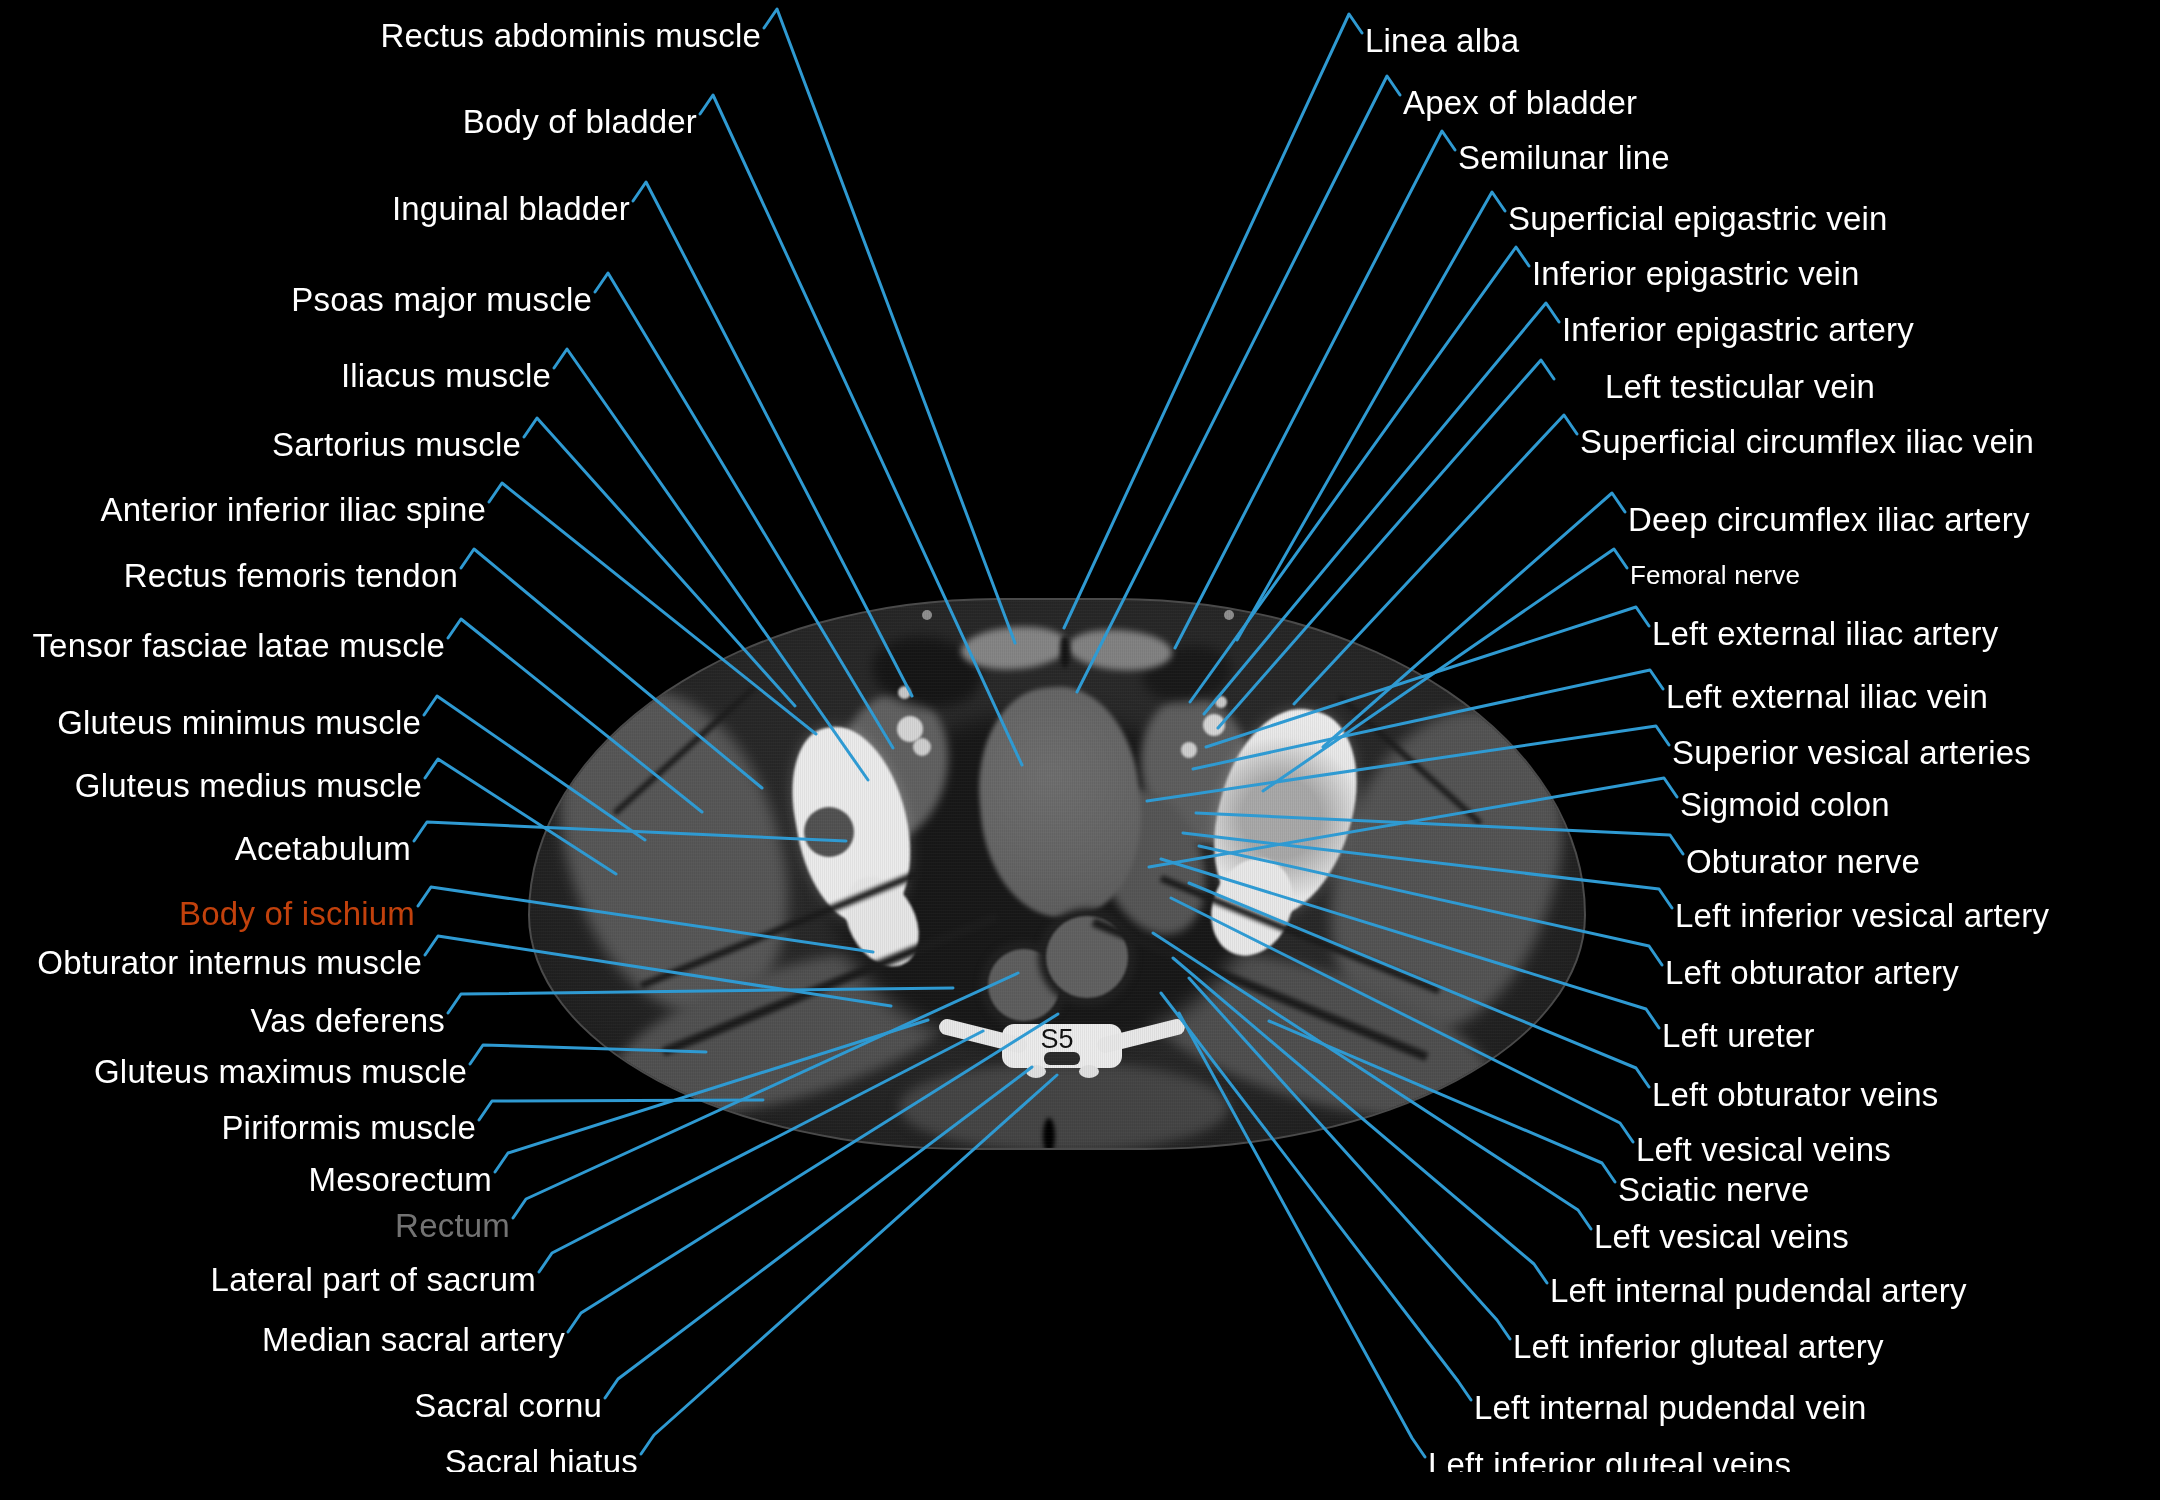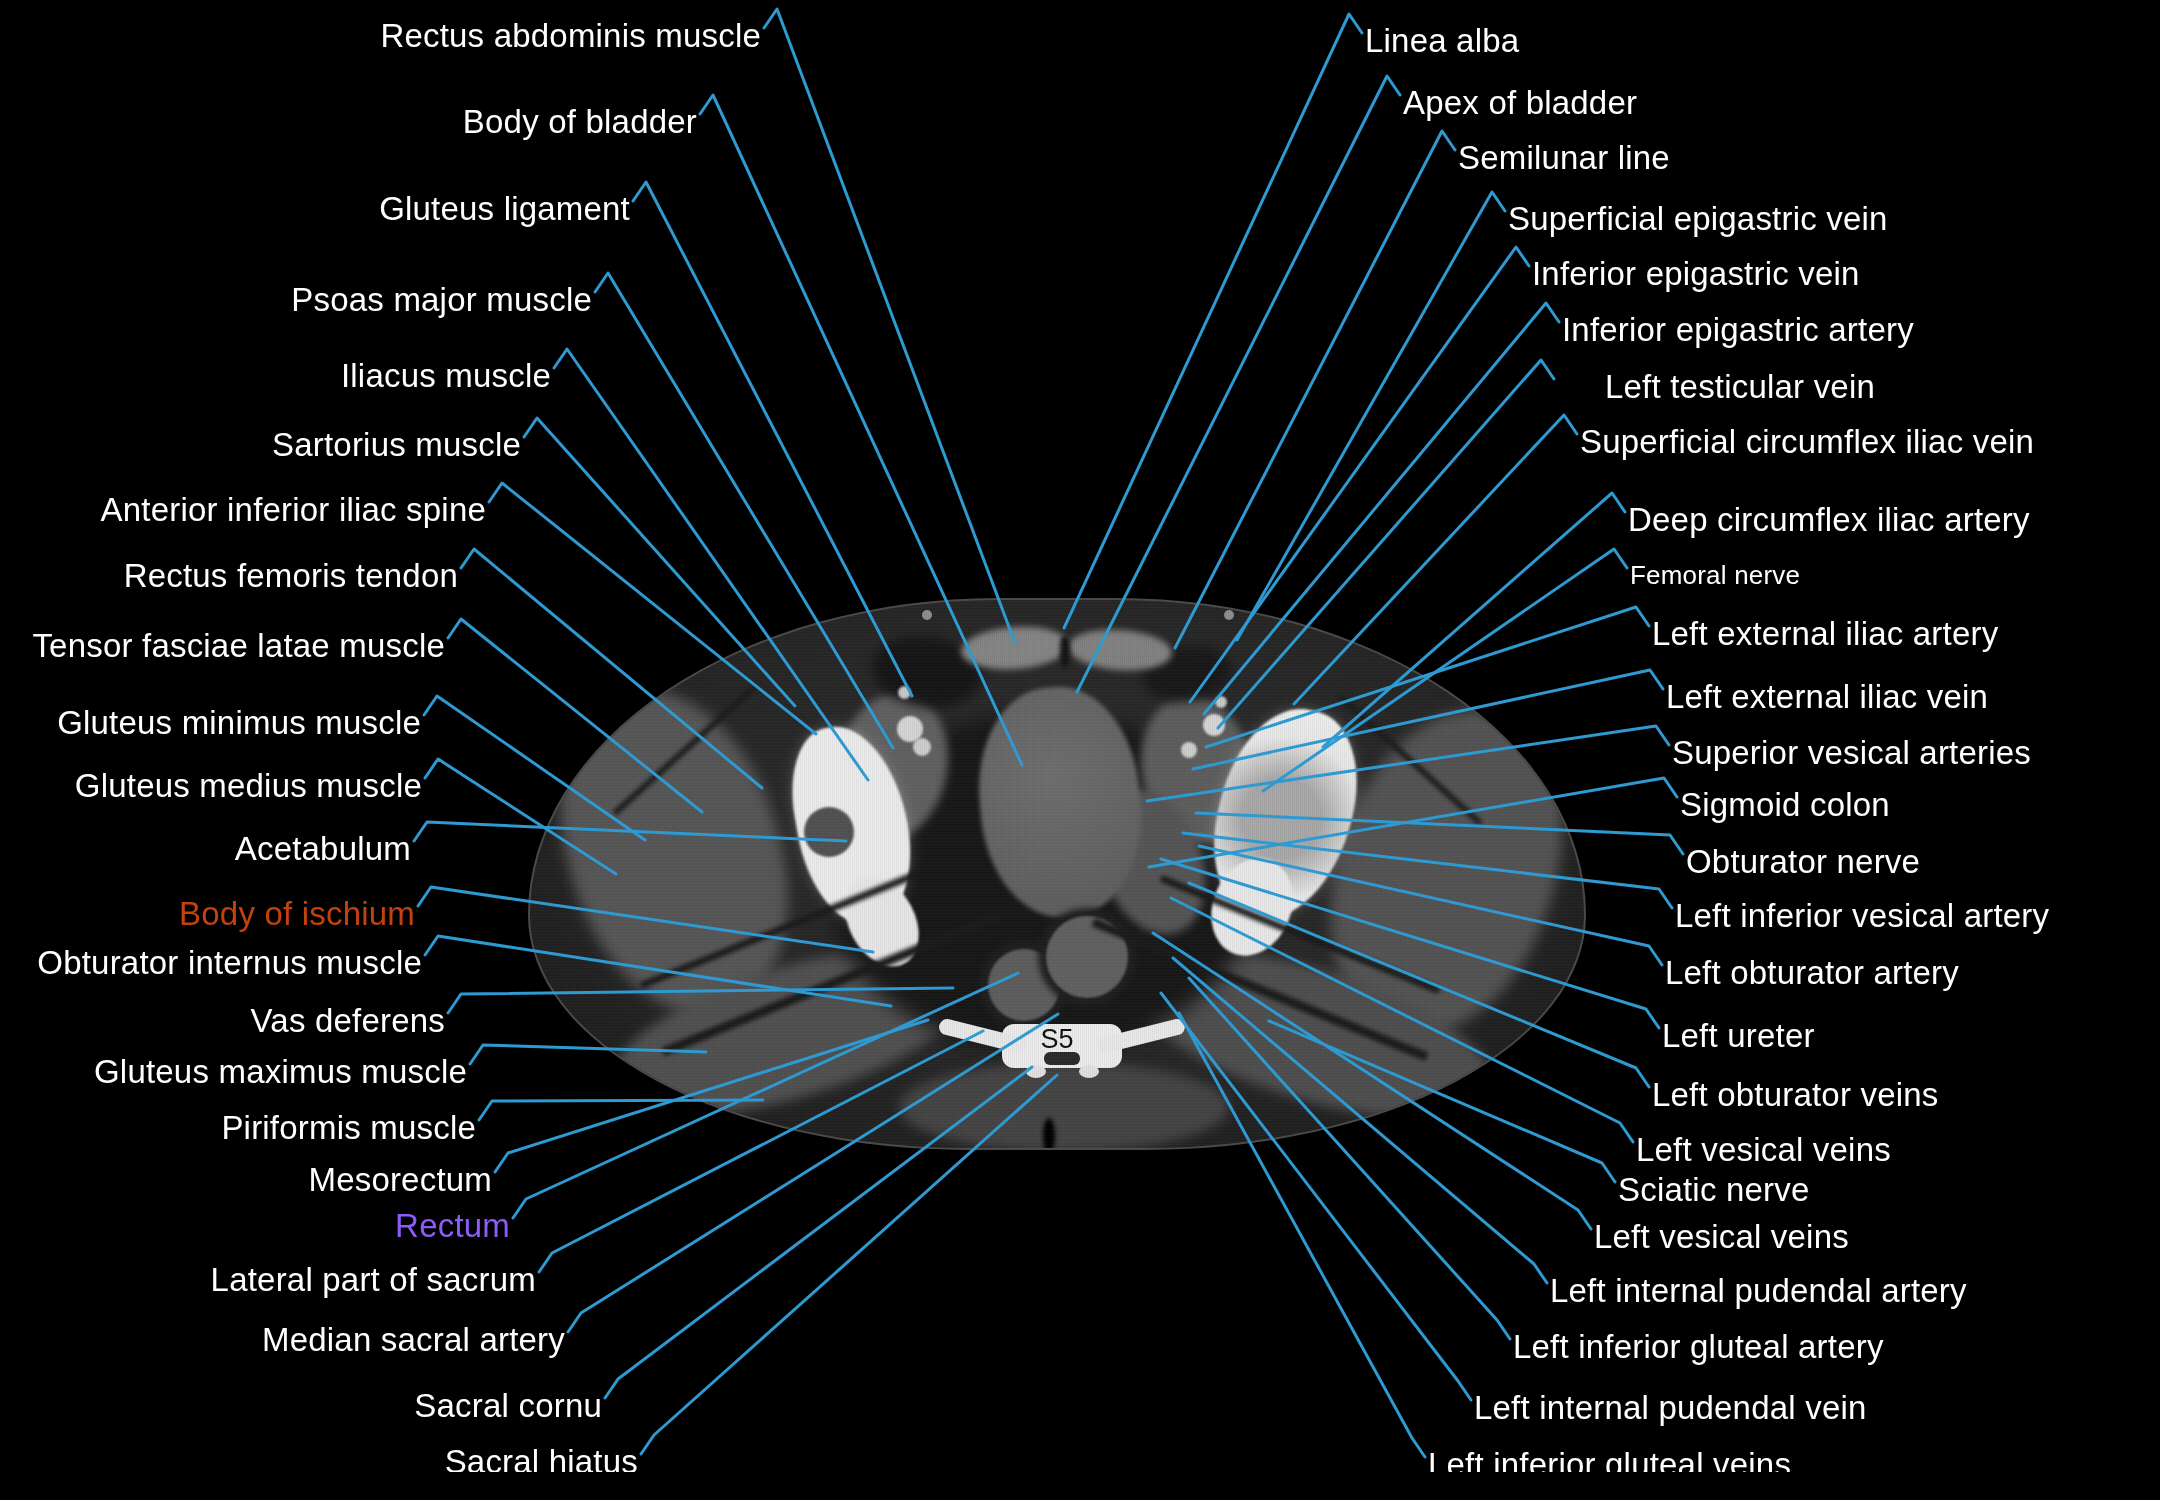--- a/index.html
+++ b/index.html
@@ -155,37 +155,37 @@
       <polyline points="1591,1229 1578,1210 1153,933" fill="none" stroke="#2f9ad2" stroke-width="3" stroke-linecap="round" stroke-linejoin="round"></polyline>
       <polyline points="1547,1283 1534,1264 1173,958" fill="none" stroke="#2f9ad2" stroke-width="3" stroke-linecap="round" stroke-linejoin="round"></polyline>
       <polyline points="1510,1339 1497,1320 1189,978" fill="none" stroke="#2f9ad2" stroke-width="3" stroke-linecap="round" stroke-linejoin="round"></polyline>
       <polyline points="1471,1400 1458,1381 1161,993" fill="none" stroke="#2f9ad2" stroke-width="3" stroke-linecap="round" stroke-linejoin="round"></polyline>
       <polyline points="1425,1457 1412,1438 1179,1013" fill="none" stroke="#2f9ad2" stroke-width="3" stroke-linecap="round" stroke-linejoin="round"></polyline>
     </svg>
 
   <div id="labels">
       <div class="label left" style="top: 36px; right: 1399px; color: rgb(255, 255, 255); font-size: 33px;">Rectus abdominis muscle</div>
       <div class="label left" style="top: 122px; right: 1463px; color: rgb(255, 255, 255); font-size: 33px;">Body of bladder</div>
-      <div class="label left" style="top: 209px; right: 1530px; color: rgb(255, 255, 255); font-size: 33px;">Gluteus ligament</div>
+      <div class="label left" style="top: 209px; right: 1530px; color: rgb(255, 255, 255); font-size: 33px;">Inguinal bladder</div>
       <div class="label left" style="top: 300px; right: 1568px; color: rgb(255, 255, 255); font-size: 33px;">Psoas major muscle</div>
       <div class="label left" style="top: 376px; right: 1609px; color: rgb(255, 255, 255); font-size: 33px;">Iliacus muscle</div>
       <div class="label left" style="top: 445px; right: 1639px; color: rgb(255, 255, 255); font-size: 33px;">Sartorius muscle</div>
       <div class="label left" style="top: 510px; right: 1674px; color: rgb(255, 255, 255); font-size: 33px;">Anterior inferior iliac spine</div>
       <div class="label left" style="top: 576px; right: 1702px; color: rgb(255, 255, 255); font-size: 33px;">Rectus femoris tendon</div>
       <div class="label left" style="top: 646px; right: 1715px; color: rgb(255, 255, 255); font-size: 33px;">Tensor fasciae latae muscle</div>
       <div class="label left" style="top: 723px; right: 1739px; color: rgb(255, 255, 255); font-size: 33px;">Gluteus minimus muscle</div>
       <div class="label left" style="top: 786px; right: 1738px; color: rgb(255, 255, 255); font-size: 33px;">Gluteus medius muscle</div>
       <div class="label left" style="top: 849px; right: 1749px; color: rgb(255, 255, 255); font-size: 33px;">Acetabulum</div>
       <div class="label left" style="top: 914px; right: 1745px; color: #c2410c; font-size: 33px;">Body of ischium</div>
       <div class="label left" style="top: 963px; right: 1738px; color: rgb(255, 255, 255); font-size: 33px;">Obturator internus muscle</div>
       <div class="label left" style="top: 1021px; right: 1715px; color: rgb(255, 255, 255); font-size: 33px;">Vas deferens</div>
       <div class="label left" style="top: 1072px; right: 1693px; color: rgb(255, 255, 255); font-size: 33px;">Gluteus maximus muscle</div>
       <div class="label left" style="top: 1128px; right: 1684px; color: rgb(255, 255, 255); font-size: 33px; text-align: right;">Piriformis muscle</div>
       <div class="label left" style="top: 1180px; right: 1668px; color: rgb(255, 255, 255); font-size: 33px;">Mesorectum</div>
-      <div class="label left" style="top: 1226px; right: 1650px; color: #8b5cf6; font-size: 33px;">Rectum</div>
+      <div class="label left" style="top: 1226px; right: 1650px; color: #737373; font-size: 33px;">Rectum</div>
       <div class="label left" style="top: 1280px; right: 1624px; color: rgb(255, 255, 255); font-size: 33px;">Lateral part of sacrum</div>
       <div class="label left" style="top: 1340px; right: 1595px; color: rgb(255, 255, 255); font-size: 33px;">Median sacral artery</div>
       <div class="label left" style="top: 1406px; right: 1558px; color: rgb(255, 255, 255); font-size: 33px; text-align: right;">Sacral cornu</div>
       <div class="label left" style="top: 1462px; right: 1522px; color: rgb(255, 255, 255); font-size: 33px;">Sacral hiatus</div>
       <div class="label right" style="top: 41px; left: 1365px; color: rgb(255, 255, 255); font-size: 33px;">Linea alba</div>
       <div class="label right" style="top: 103px; left: 1403px; color: rgb(255, 255, 255); font-size: 33px;">Apex of bladder</div>
       <div class="label right" style="top: 158px; left: 1458px; color: rgb(255, 255, 255); font-size: 33px;">Semilunar line</div>
       <div class="label right" style="top: 219px; left: 1508px; color: rgb(255, 255, 255); font-size: 33px;">Superficial epigastric vein</div>
       <div class="label right" style="top: 274px; left: 1532px; color: rgb(255, 255, 255); font-size: 33px;">Inferior epigastric vein</div>
       <div class="label right" style="top: 330px; left: 1562px; color: rgb(255, 255, 255); font-size: 33px;">Inferior epigastric artery</div>

